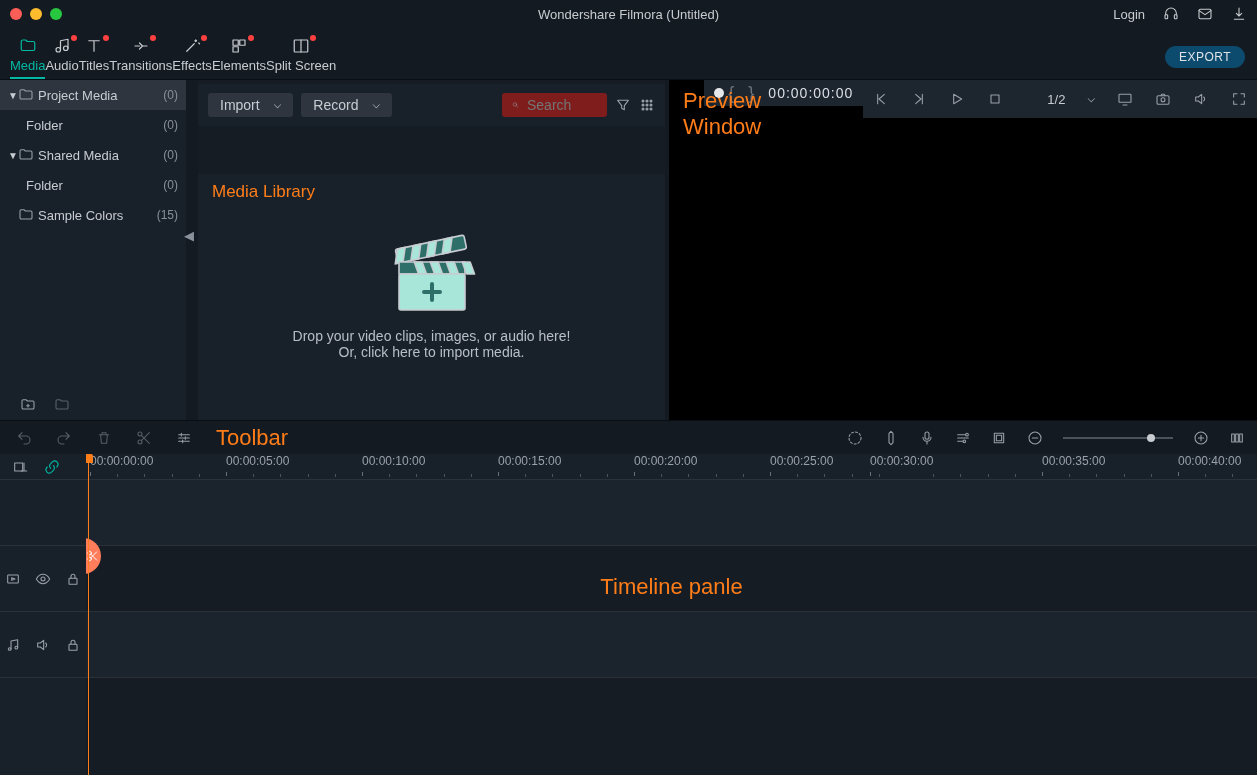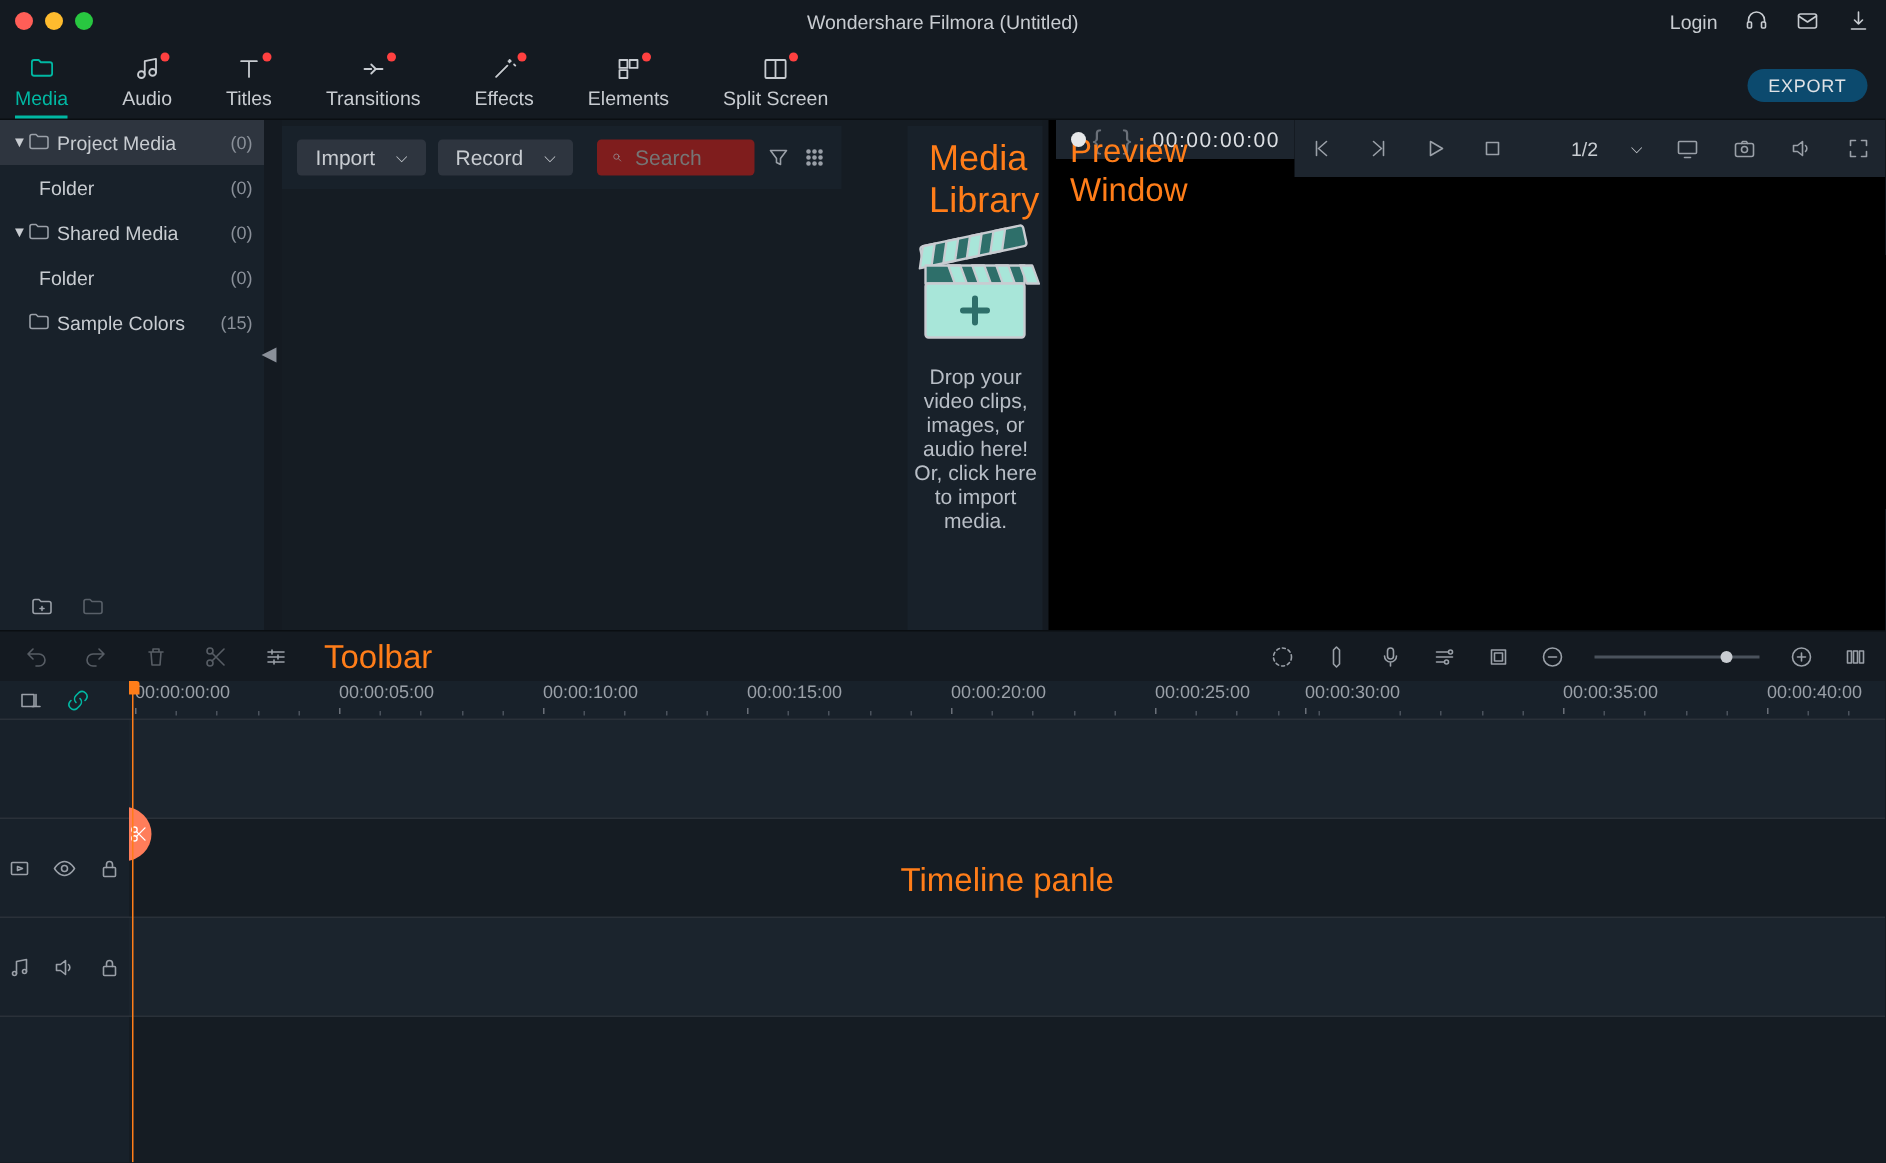--- a/index.html
+++ b/index.html
@@ -7,48 +7,48 @@
   
   
   .titlebar { height: 28px; background: #141a21; display: flex; align-items: center; position: relative; }
   .traffic { display: flex; gap: 8px; margin-left: 10px; }
   .dot { width: 12px; height: 12px; border-radius: 50%; }
   .title { position: absolute; left: 50%; transform: translateX(-50%); color: #c8ccd1; font-size: 13px; }
   .title-right { position: absolute; right: 10px; display: flex; align-items: center; gap: 18px; }
   .title-right span, .title-right svg { color: #c8ccd1; cursor: pointer; }
   
   
-  .tabs { height: 52px; background: #141a21; display: flex; align-items: flex-end; gap: 36px; padding: 0 10px; position: relative; border-bottom: 1px solid #0a0e12; }
+  .tabs { height: 52px; background: #141a21; display: flex; align-items: flex-end; gap: 0; padding: 0 10px; position: relative; border-bottom: 1px solid #0a0e12; }
   .tab { display: flex; flex-direction: column; align-items: center; gap: 3px; cursor: pointer; padding-bottom: 6px; position:relative; }
   .tab.active { color: #00b8a3; border-bottom: 2px solid #00b8a3; padding-bottom:4px;}
   .tab .ico { height: 18px; display:flex; align-items:center; justify-content:center; position:relative;}
   .tab .reddot { position:absolute; top:-2px; right:-5px; width:6px; height:6px; background:#ff4040; border-radius:50%; }
   .export-btn { position:absolute; right: 12px; top: 18px; background:#0c4a6e; color:#dfe2e6; font-size:12px; padding:4px 14px; border-radius:14px; cursor:pointer; letter-spacing:0.5px;}
   
   
   .main-row { display:flex; height: 340px; }
   .sidebar { width: 186px; background:#18212a; display:flex; flex-direction:column; }
   .tree { flex:1; }
   .tree-row { display:flex; align-items:center; height:30px; padding:0 8px; cursor:pointer; position:relative;}
   .tree-row.sel { background:#2e353f; }
   .tree-row .exp { width:10px; font-size:10px; }
   .tree-row .count { position:absolute; right:8px; color:#8a9099; font-size:12px;}
   .tree-row .lbl { margin-left:4px;text-align:right;}
   .tree-row.indent .lbl { margin-left: 18px; }
   .sidebar-bottom { height:30px; display:flex; align-items:center; gap:18px; padding:0 20px;}
   .collapse-handle { position:absolute; right:-8px; top: 148px; color:#8a9099; cursor:pointer;}
   
-  .library { flex:1; background:#151c23; position:relative; margin-left:12px; margin-right:4px; display:flex; flex-direction:row;gap:44px;}
+  .library { flex:1; background:#151c23; position:relative; margin-left:12px; margin-right:4px; display:flex; flex-direction:column;gap:44px;}
   .lib-bar { height:42px; display:flex; align-items:center; gap:8px; padding:0 10px; background:#18212a; margin-top:4px;}
   .dd { background:#2e353f; padding:4px 12px; border-radius:3px; display:flex; align-items:center; gap:14px; cursor:pointer; font-size:14px;}
   .filler { flex:1; }
   .search { background:#7f1d1d; border-radius:3px; display:flex; align-items:center; gap:8px; padding:4px 10px; width:105px;justify-content:center;}
   .search input { background:transparent; border:none; outline:none; color:#c8ccd1; width:70px; font-size:14px;}
   .lib-body { flex:1; background:#18212a; margin-top:4px; display:flex; flex-direction:column; align-items:center; justify-content:center; position:relative;}
-  .annot { position:absolute; color:#ff7d19; font-size:24px; }
+  .annot { position:absolute; color:#ff7d19; font-size:17px; }
   .drop-txt { color:#b8bec6; font-size:14px; text-align:center; margin-top:14px; max-width:300px;}
   
   .preview { width: 588px; background:#000; position:relative; display:flex; flex-direction:row;}
   .preview-body { flex:1; position:relative; }
   .pv-annot { position:absolute; top:8px; left:14px; color:#ff7d19; font-size:22px;}
   .pv-scrub { height:26px; background:#1d252e; display:flex; align-items:center; padding:0 10px; gap:14px;}
   .pv-scrub-bar { flex:1; height:2px; background:#4a525c; position:relative;}
   .pv-scrub-knob { width:10px; height:10px; background:#e6e8ea; border-radius:50%; position:absolute; left:0; top:-4px;}
   .pv-time { color:#dcdfe3; font-size:14px; letter-spacing:1px;}
   .pv-ctrl { height:38px; background:#1d252e; display:flex; align-items:center; padding:0 10px; gap:22px;text-align:right;}

